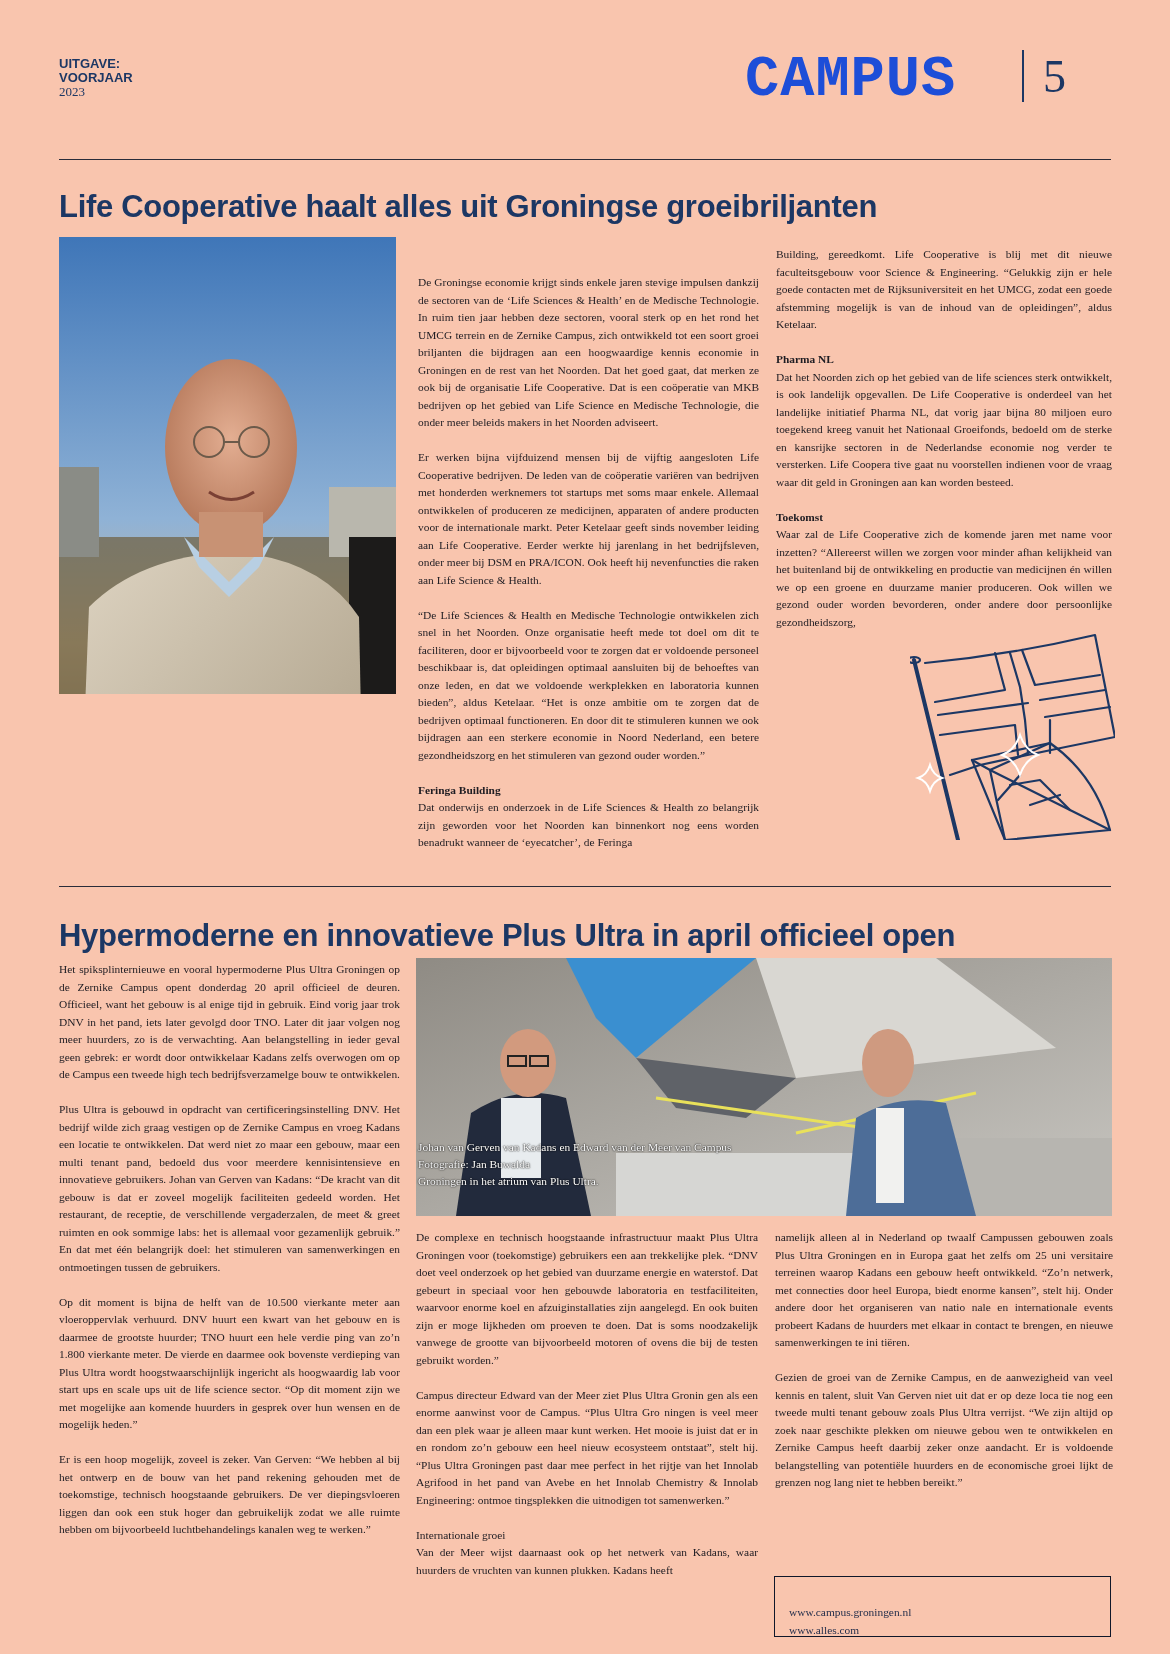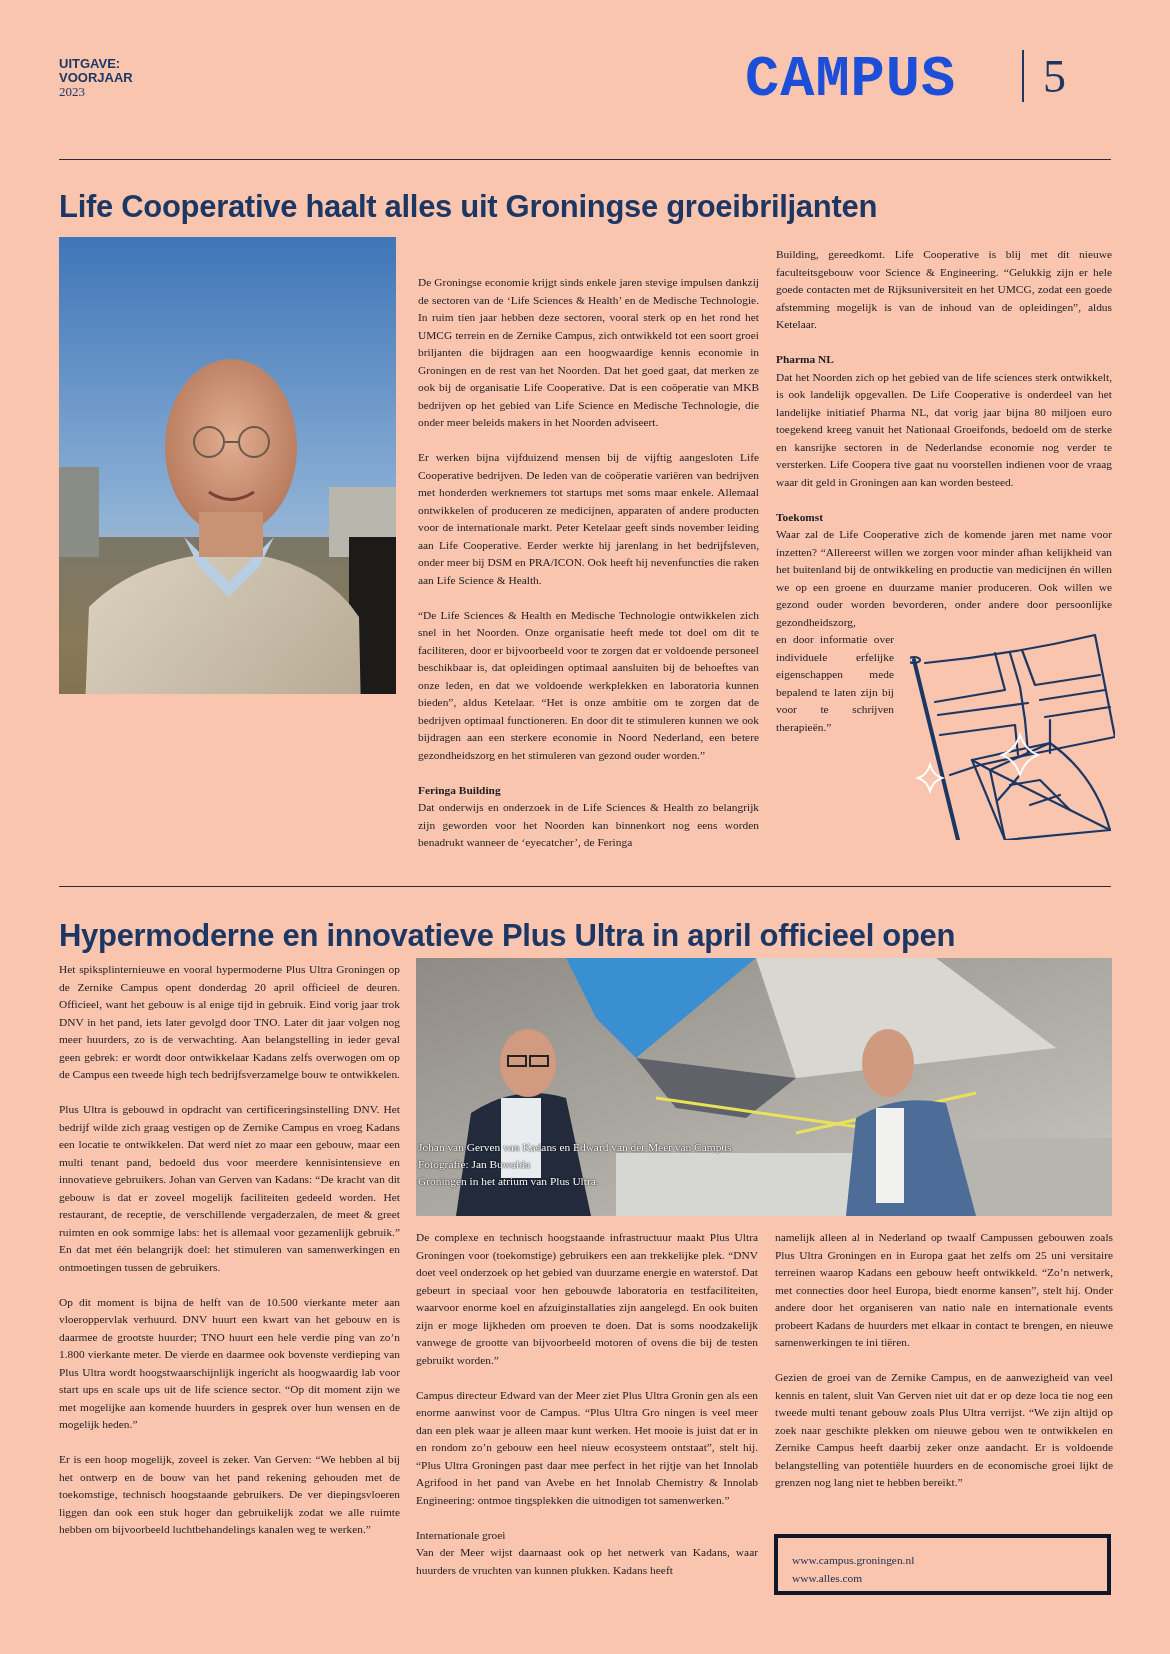--- a/index.html
+++ b/index.html
@@ -39,23 +39,23 @@
     font-size: 11.4px; line-height: 17.5px; text-align: justify; color: #1e1c22;
   }
   .col p { margin-bottom: 17.5px; }
   .col .sub { font-weight: bold; display: block; }
   .photo { overflow: hidden; }
   .caption {
     color: #ffffff; font-size: 11.4px; line-height: 17px;
     text-shadow: 0 0 2px rgba(0,0,0,0.8), 0 0 1px rgba(0,0,0,0.9);
   }
   .linkbox {
-    border: 4px solid #0f172a;
-    padding: 13px 14px;
-    font-size: 11.4px; line-height: 18px; color: #1e2a48;
+    border: 1px solid #0f172a;
+    padding: 26px 14px;
+    font-size: 11.4px; line-height: 18px; color: #1e2a48; margin-top: 42px;
   }
   .linkbox a { color: inherit; text-decoration: none; display: block; }
 </style>
 </head>
 <body>
 
 <div class="abs issue">
   <div>UITGAVE:</div>
   <div>VOORJAAR</div>
   <div class="yr">2023</div>
@@ -113,21 +113,20 @@
   <span class="sub">Feringa Building</span>
   <p>Dat onderwijs en onderzoek in de Life Sciences &amp; Health zo belangrijk zijn geworden voor het Noorden kan binnenkort nog eens worden benadrukt wanneer de ‘eyecatcher’, de Feringa</p>
 </div>
 
 <div class="abs col" style="left:776px; top:246px; width:336px;">
   <p>Building, gereedkomt. Life Cooperative is blij met dit nieuwe faculteitsgebouw voor Science &amp; Engineering. “Gelukkig zijn er hele goede contacten met de Rijksuniversiteit en het UMCG, zodat een goede afstemming mogelijk is van de inhoud van de opleidingen”, aldus Ketelaar.</p>
   <span class="sub">Pharma NL</span>
   <p>Dat het Noorden zich op het gebied van de life sciences sterk ontwikkelt, is ook landelijk opgevallen. De Life Cooperative is onderdeel van het landelijke initiatief Pharma NL, dat vorig jaar bijna 80 miljoen euro toegekend kreeg vanuit het Nationaal Groeifonds, bedoeld om de sterke en kansrijke sectoren in de Nederlandse economie nog verder te versterken. Life Coopera tive gaat nu voorstellen indienen voor de vraag waar dit geld in Groningen aan kan worden besteed.</p>
   <span class="sub">Toekomst</span>
   <p style="margin-bottom:0;">Waar zal de Life Cooperative zich de komende jaren met name voor inzetten? “Allereerst willen we zorgen voor minder afhan kelijkheid van het buitenland bij de ontwikkeling en productie van medicijnen én willen we op een groene en duurzame manier produceren. Ook willen we gezond ouder worden bevorderen, onder andere door persoonlijke gezondheidszorg,</p>
-  <p style="width:118px; text-align:justify;">en door informatie over individuele erfelijke eigenschappen mede bepalend te laten zijn bij voor te schrijven therapieën.”</p>
 </div>
 
 <svg class="abs" style="left:910px; top:625px;" width="205" height="215" viewBox="0 0 205 215">
   <g fill="none" stroke="#1c3764" stroke-width="2.2" stroke-linecap="round" stroke-linejoin="round">
     <line x1="4" y1="35" x2="48" y2="215" stroke-width="4"></line>
     <ellipse cx="4" cy="35" rx="6" ry="3"></ellipse>
     <path d="M15 38 Q100 30 185 10 Q195 60 205 112 Q140 125 70 140 Q55 145 40 150"></path>
     <path d="M25 77 L95 65 L85 28"></path>
     <path d="M100 28 L110 62 L115 95 L118 128"></path>
     <path d="M112 25 L125 60 L190 50"></path>

